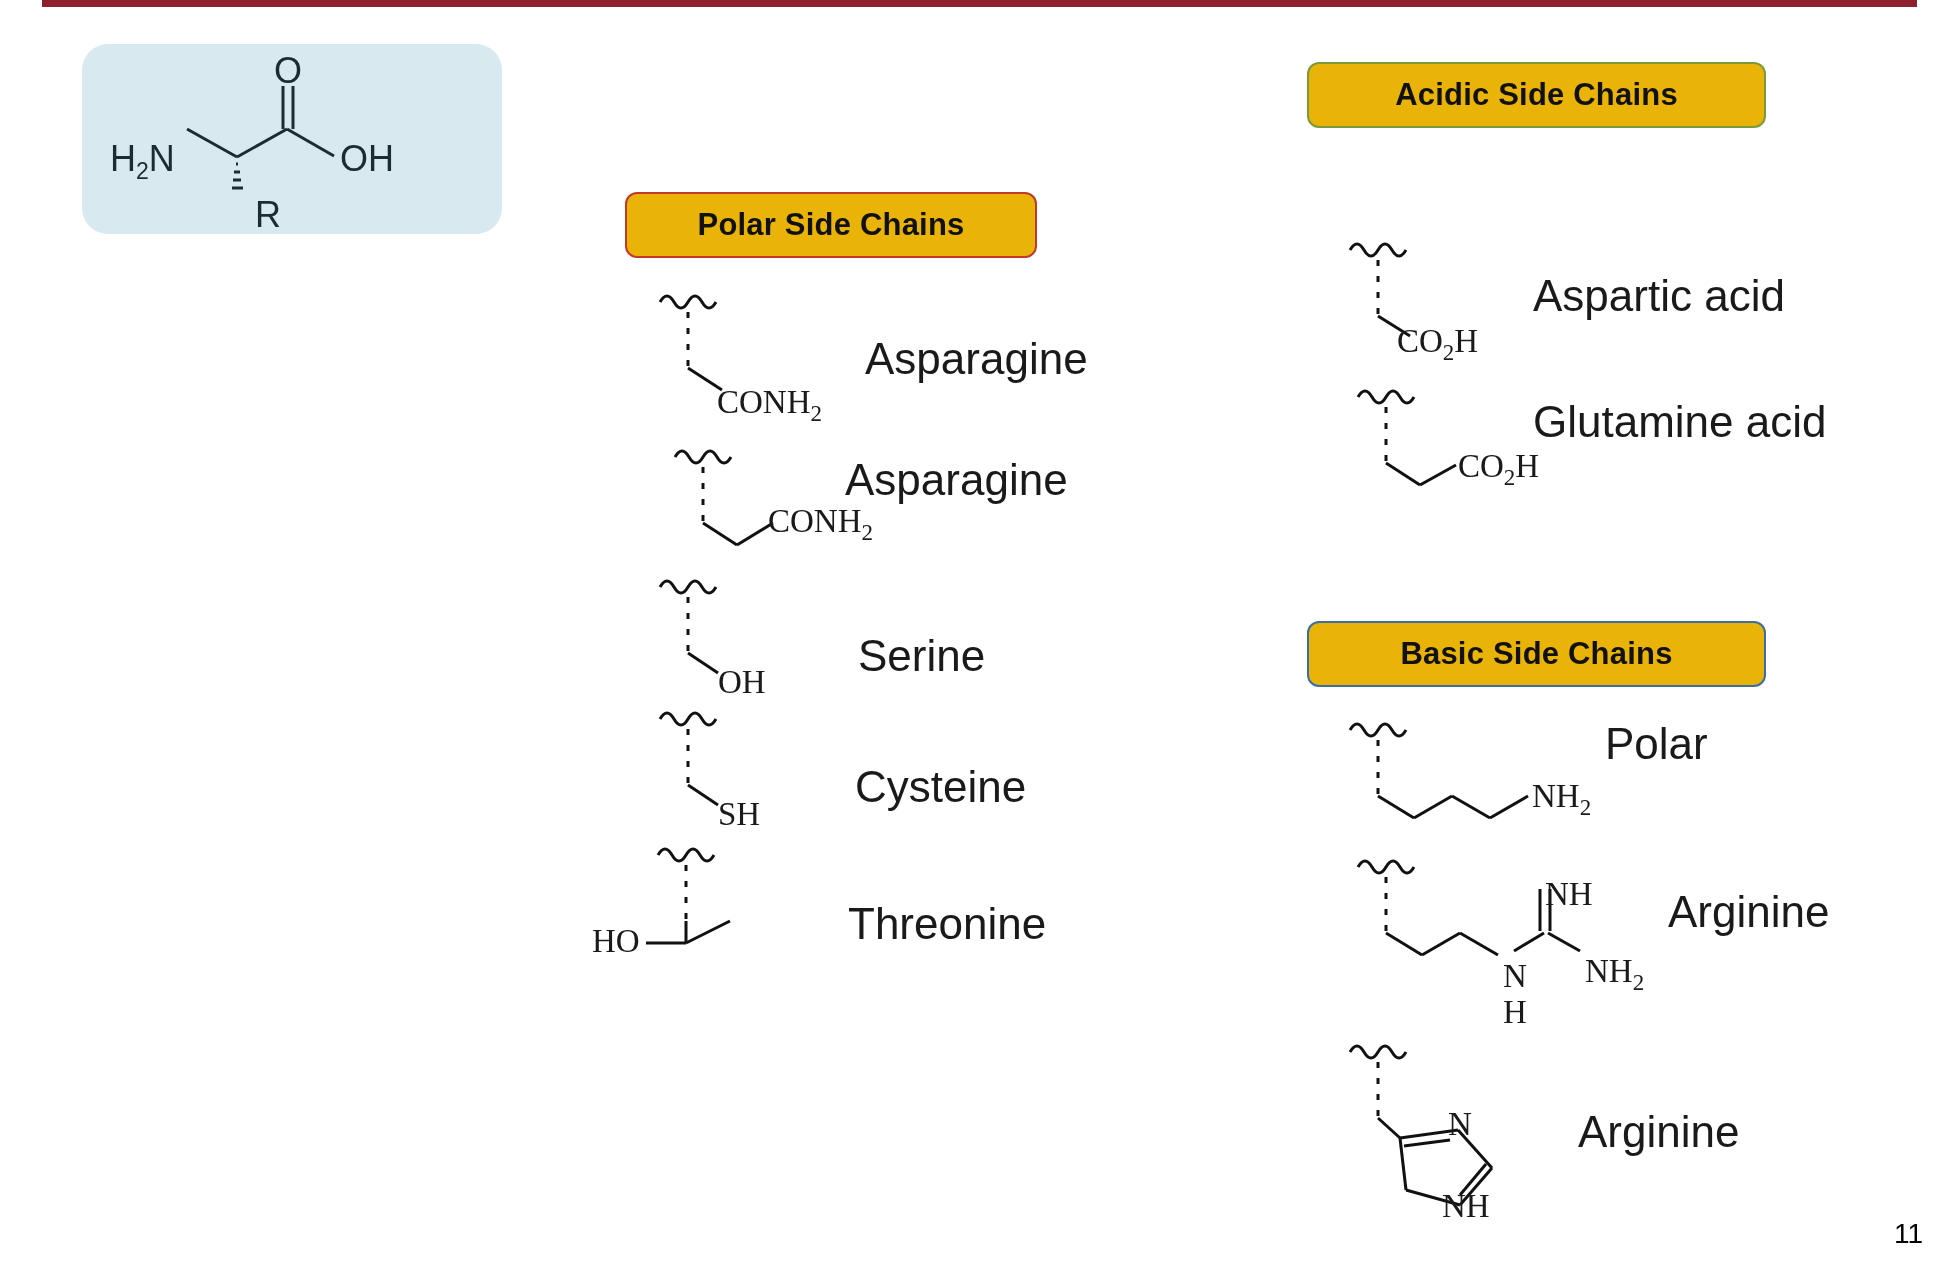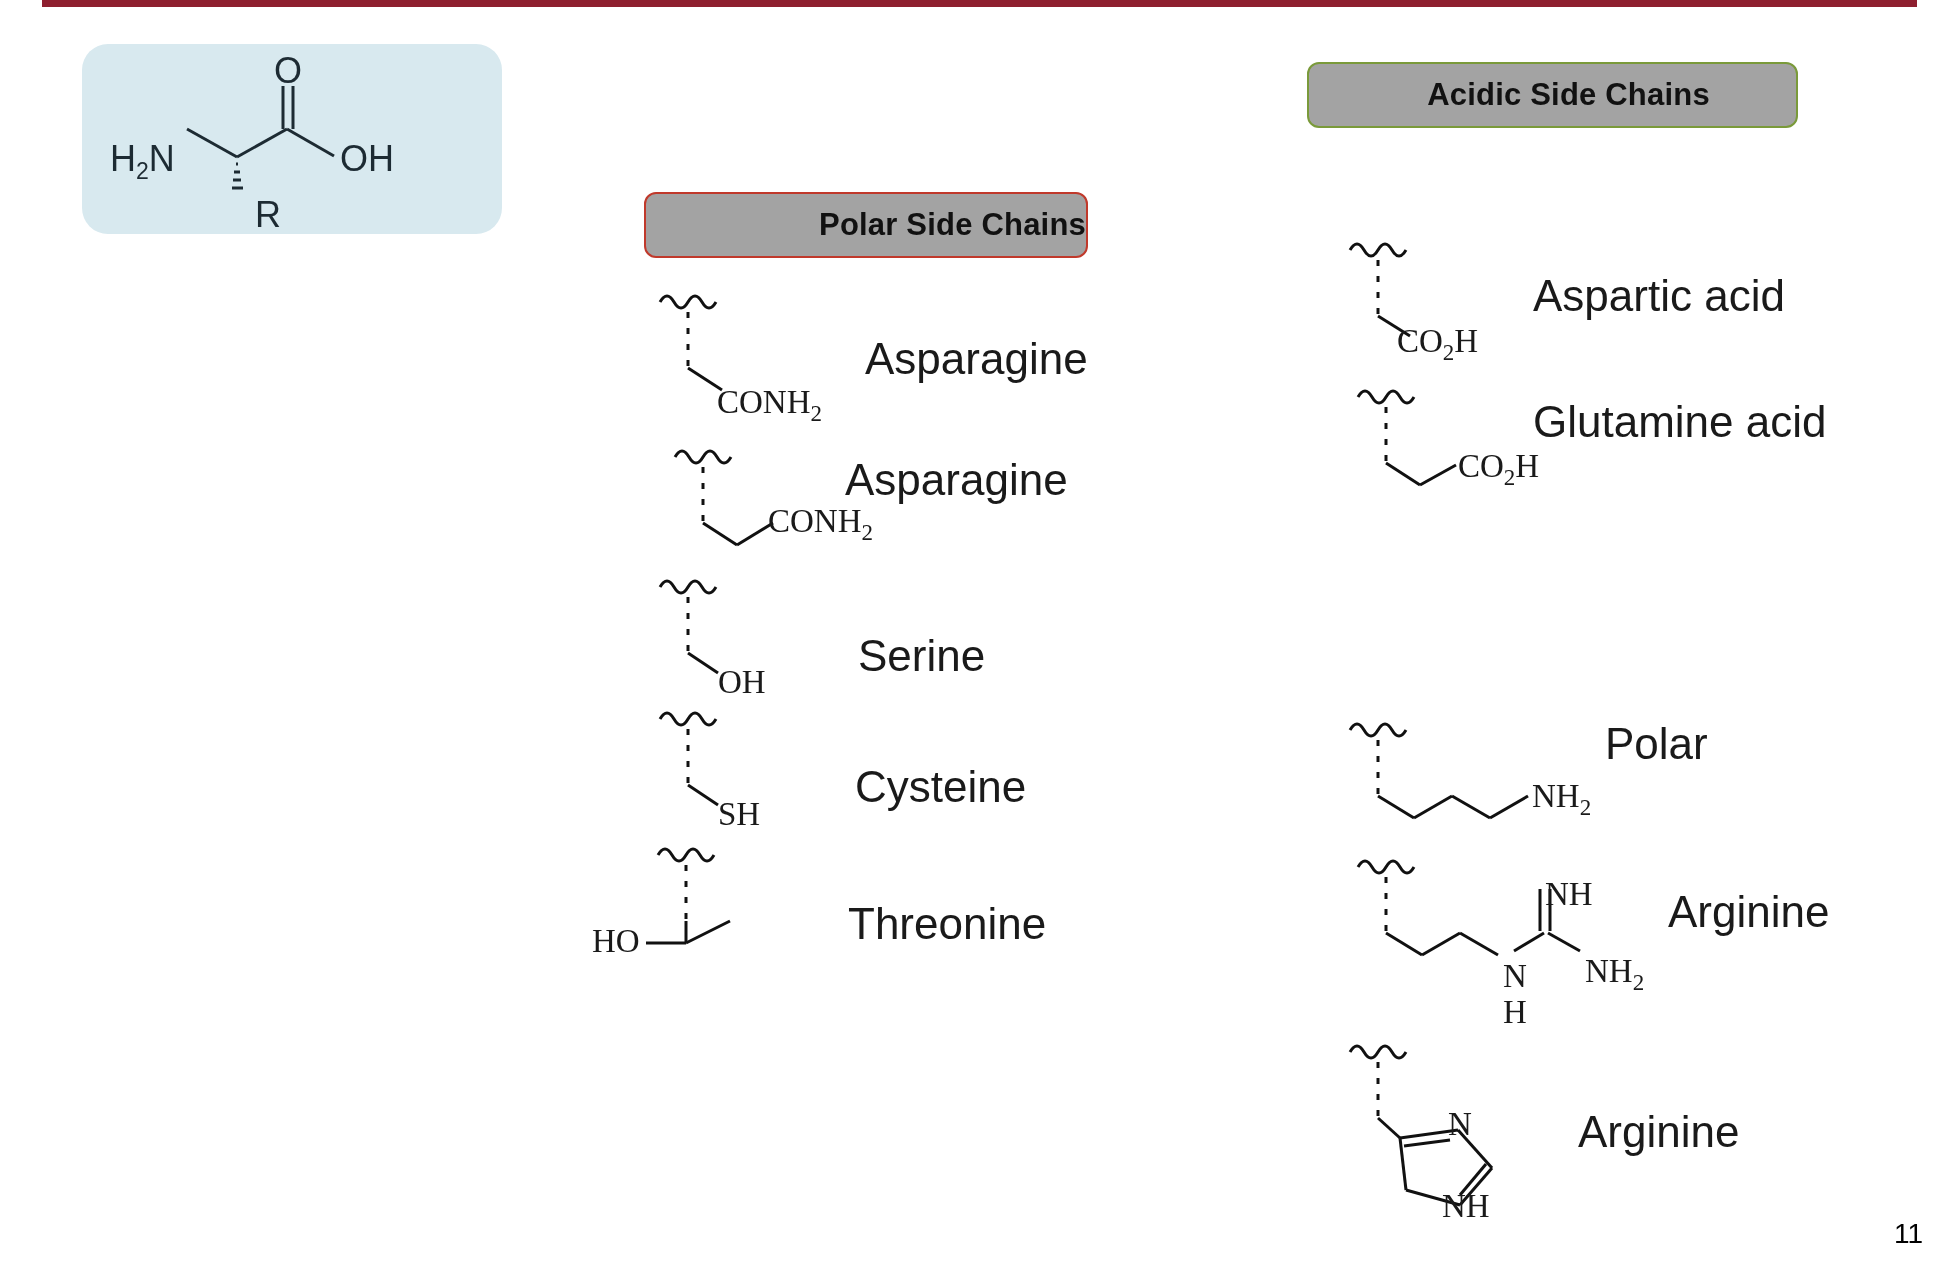--- a/index.html
+++ b/index.html
@@ -60,37 +60,35 @@
   }
   .gen-box .atom {
     position: absolute;
     font-size: 36px;
     color: #1d2b33;
   }
   
   .pill {
     position: absolute;
     border-radius: 12px;
-    background: #a3a3a3;
+    background: #eab308;
     display: flex;
     align-items: center;
     justify-content: center;
     font-weight: bold;
     font-size: 31px;
     letter-spacing: .2px;
     color: #111111;
-    padding-left: 32px;
   }
   .pill-polar {
-    left: 644px;
+    left: 625px;
     top: 192px;
     width: 408px;
     height: 62px;
     border: 2.5px solid #c0392b;
-    justify-content: flex-end;
   }
   .pill-acidic {
     left: 1307px;
     top: 62px;
     width: 455px;
     height: 62px;
     border: 2.5px solid #7a9a3a;
   }
   .pill-basic {
     left: 1307px;
@@ -223,20 +221,23 @@
     <line x1="38" y1="22" x2="38" y2="28" stroke="#111" stroke-width="3"></line>
     <line x1="38" y1="38" x2="38" y2="44" stroke="#111" stroke-width="3"></line>
     <line x1="38" y1="54" x2="38" y2="60" stroke="#111" stroke-width="3"></line>
     <line x1="38" y1="70" x2="38" y2="76" stroke="#111" stroke-width="3"></line>
     <line x1="38" y1="78" x2="72" y2="100" stroke="#111" stroke-width="3"></line>
     <line x1="72" y1="100" x2="108" y2="80" stroke="#111" stroke-width="3"></line>
   </svg>
   <span class="txt formula" style="left:1458px;top:450px"><span>CO</span><span class="sub">2</span><span>H</span></span>
   <span class="txt label" style="left:1533px;top:400px">Glutamine acid</span>
 
+  <div class="pill pill-basic">
+    <span>Basic Side Chains</span>
+  </div>
 
   <svg class="struct" style="left:1340px;top:718px;width:340px;height:130px">
     <path d="M10 12 q7 -12 14 0 q7 12 14 0 q7 -12 14 0 q7 12 14 0" fill="none" stroke="#111" stroke-width="3"></path>
     <line x1="38" y1="22" x2="38" y2="28" stroke="#111" stroke-width="3"></line>
     <line x1="38" y1="38" x2="38" y2="44" stroke="#111" stroke-width="3"></line>
     <line x1="38" y1="54" x2="38" y2="60" stroke="#111" stroke-width="3"></line>
     <line x1="38" y1="70" x2="38" y2="76" stroke="#111" stroke-width="3"></line>
     <line x1="38" y1="78" x2="74" y2="100" stroke="#111" stroke-width="3"></line>
     <line x1="74" y1="100" x2="112" y2="78" stroke="#111" stroke-width="3"></line>
     <line x1="112" y1="78" x2="150" y2="100" stroke="#111" stroke-width="3"></line>

